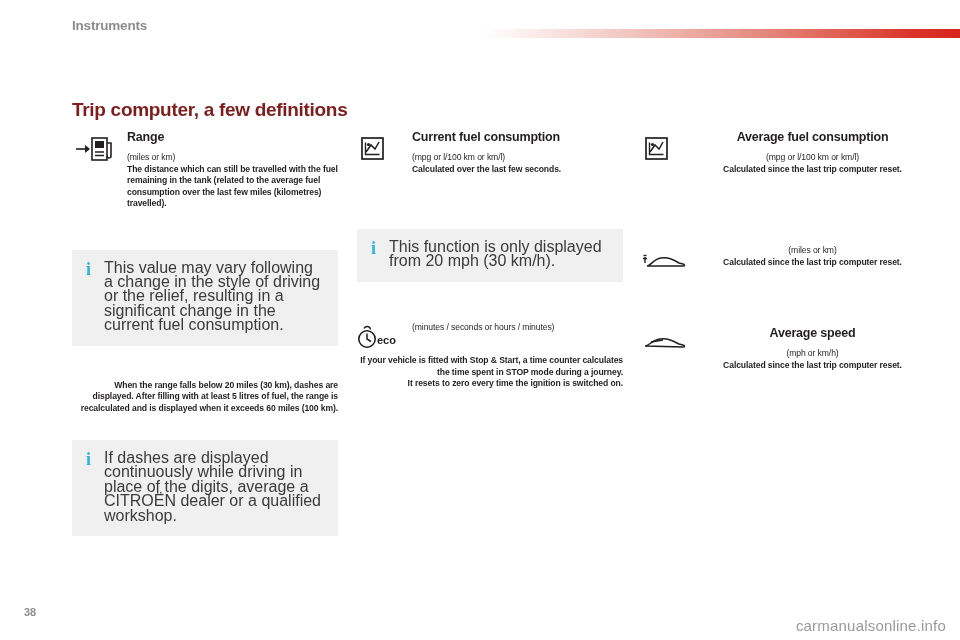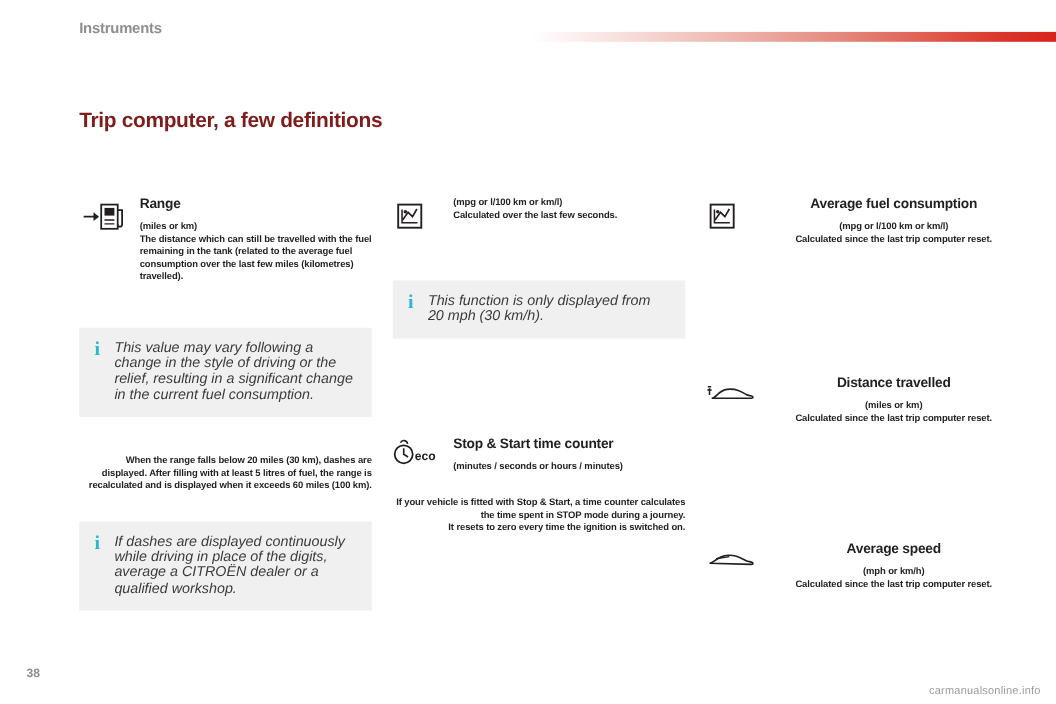--- a/index.html
+++ b/index.html
@@ -68,33 +68,32 @@
   }
   .entry-icon {
     position: absolute;
     left: 0;
     top: 2px;
     width: 44px;
     height: 34px;
   }
   .entry-body {
     margin-left: 55px;
-    margin-top: 48px;
   }
   .entry-title {
     font-size: 12.5px;
     font-weight: bold;
     line-height: 15px;
     color: #231f20;
     margin: 0 0 7px 0;
     letter-spacing: -0.2px;
   }
   .entry-units {
     font-size: 8.6px;
-    font-weight: bold;
+    font-weight: normal;
     line-height: 11.5px;
     color: #231f20;
     margin: 0;
     letter-spacing: -0.1px;
   }
   .entry-desc {
     font-size: 8.6px;
     font-weight: bold;
     line-height: 11.5px;
     color: #231f20;
@@ -126,25 +125,24 @@
     color: #29b6d8;
     font-size: 18px;
     font-weight: bold;
     line-height: 14px;
     font-family: "Liberation Serif", serif;
     text-align: left;
     padding-top: 1px;
   }
   .note-text {
     flex: 1 1 auto;
-    font-size: 13px;
+    font-size: 16px;
     line-height: 14.4px;
     color: #3b3b3b;
     font-weight: normal;
-    font-style: italic;
   }
 
   
   .gap-14 { height: 14px; }
   .gap-18 { height: 18px; }
   .gap-22 { height: 22px; }
   .gap-26 { height: 26px; }
   .gap-30 { height: 30px; }
   .gap-34 { height: 34px; }
   .gap-40 { height: 40px; }
@@ -156,21 +154,21 @@
     bottom: 22px;
     font-size: 11px;
     font-weight: bold;
     color: #8d8d8d;
     margin-top: 31px;
   }
   .watermark {
     position: absolute;
     right: 14px;
     bottom: 6px;
-    font-size: 10px;
+    font-size: 15px;
     color: #9a9a9a;
     letter-spacing: 0.2px;
   }
 
   svg { display: block; }
 </style>
 </head>
 <body>
 
 <div class="page-header">
@@ -229,20 +227,21 @@
       <svg width="44" height="34" viewBox="0 0 44 34">
         <g fill="none" stroke="#231f20" stroke-width="1.7">
           <rect x="5" y="6" width="21" height="21"></rect>
           <path d="M8.5 10.5 L8.5 22.5 L22.5 22.5" stroke-width="1.4"></path>
           <path d="M9 20 L14 13 L18 17 L22 10" stroke-width="1.5"></path>
           <circle cx="11.5" cy="12.5" r="1.6" fill="#231f20" stroke="none"></circle>
         </g>
       </svg>
     </div>
     <div class="entry-body">
+      <p class="entry-title">Current fuel consumption</p>
       <p class="entry-units">(mpg or l/100 km or km/l)</p>
       <p class="entry-desc">Calculated over the last few seconds.</p>
     </div>
   </div>
 
   <div class="gap-40"></div>
   <div class="gap-14"></div>
 
   <div class="note">
     <div class="note-icon">i</div>
@@ -256,21 +255,20 @@
       <svg width="48" height="28" viewBox="0 0 48 28">
         <g fill="none" stroke="#231f20" stroke-width="1.6">
           <circle cx="10" cy="15" r="8.2"></circle>
           <path d="M10 9.5 L10 15 L14 17.5" stroke-width="1.5"></path>
           <path d="M7 4.5 C8.5 1.5, 13 2, 13.5 5.5" stroke-width="1.4"></path>
         </g>
         <text x="20" y="20" font-family="Liberation Sans, sans-serif" font-size="11" font-weight="bold" fill="#231f20">eco</text>
       </svg>
     </div>
     <div class="entry-body">
-      <p class="entry-title">Stop &amp; Start time counter</p>
       <p class="entry-units">(minutes / seconds or hours / minutes)</p>
     </div>
   </div>
 
   <div class="gap-22"></div>
 
   <p class="body-para">If your vehicle is fitted with Stop &amp; Start, a time counter calculates the time spent in STOP mode during a journey.</p>
   <p class="body-para">It resets to zero every time the ignition is switched on.</p>
 
 </div>
@@ -302,21 +300,20 @@
     <div class="entry-icon">
       <svg width="50" height="30" viewBox="0 0 50 30">
         <g fill="none" stroke="#231f20" stroke-width="1.5">
           <path d="M6 19 C10 19, 12 12, 20 11 C28 10, 33 13, 38 16 L42 17 C44 17.5, 44 19, 42 19 Z"></path>
           <path d="M4 10 L4 16 M2 11.5 L6 11.5" stroke-width="1.4"></path>
           <path d="M2.5 8.5 L5.5 8.5" stroke-width="1.4"></path>
         </g>
       </svg>
     </div>
     <div class="entry-body">
-      <p class="entry-title">Distance travelled</p>
       <p class="entry-units">(miles or km)</p>
       <p class="entry-desc">Calculated since the last trip computer reset.</p>
     </div>
   </div>
 
   <div class="gap-40"></div>
   <div class="gap-18"></div>
 
   <div class="entry">
     <div class="entry-icon">

